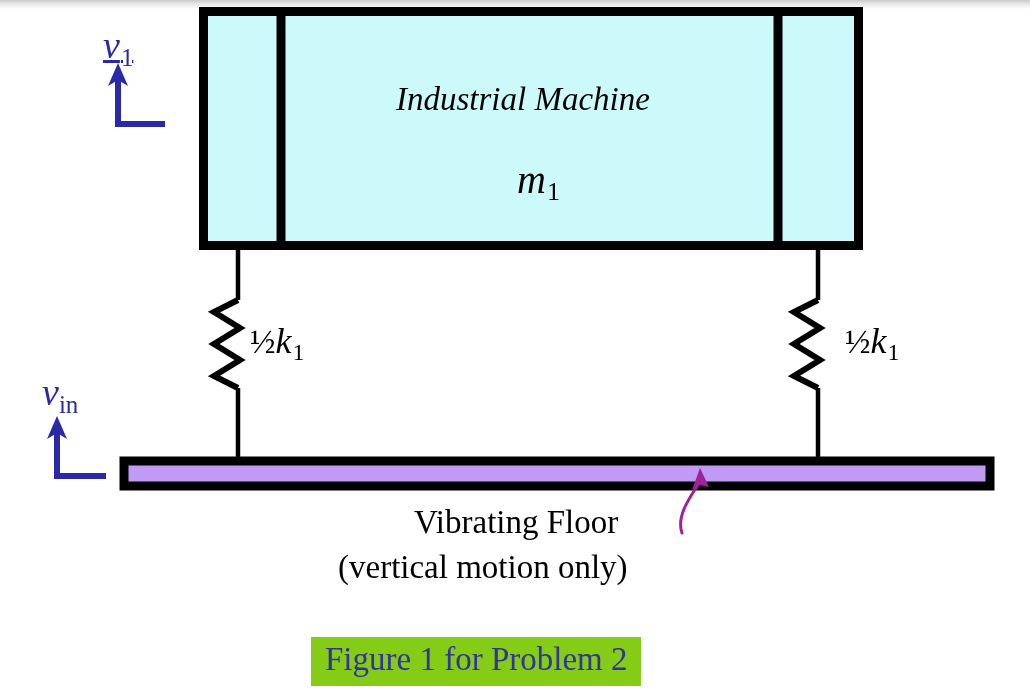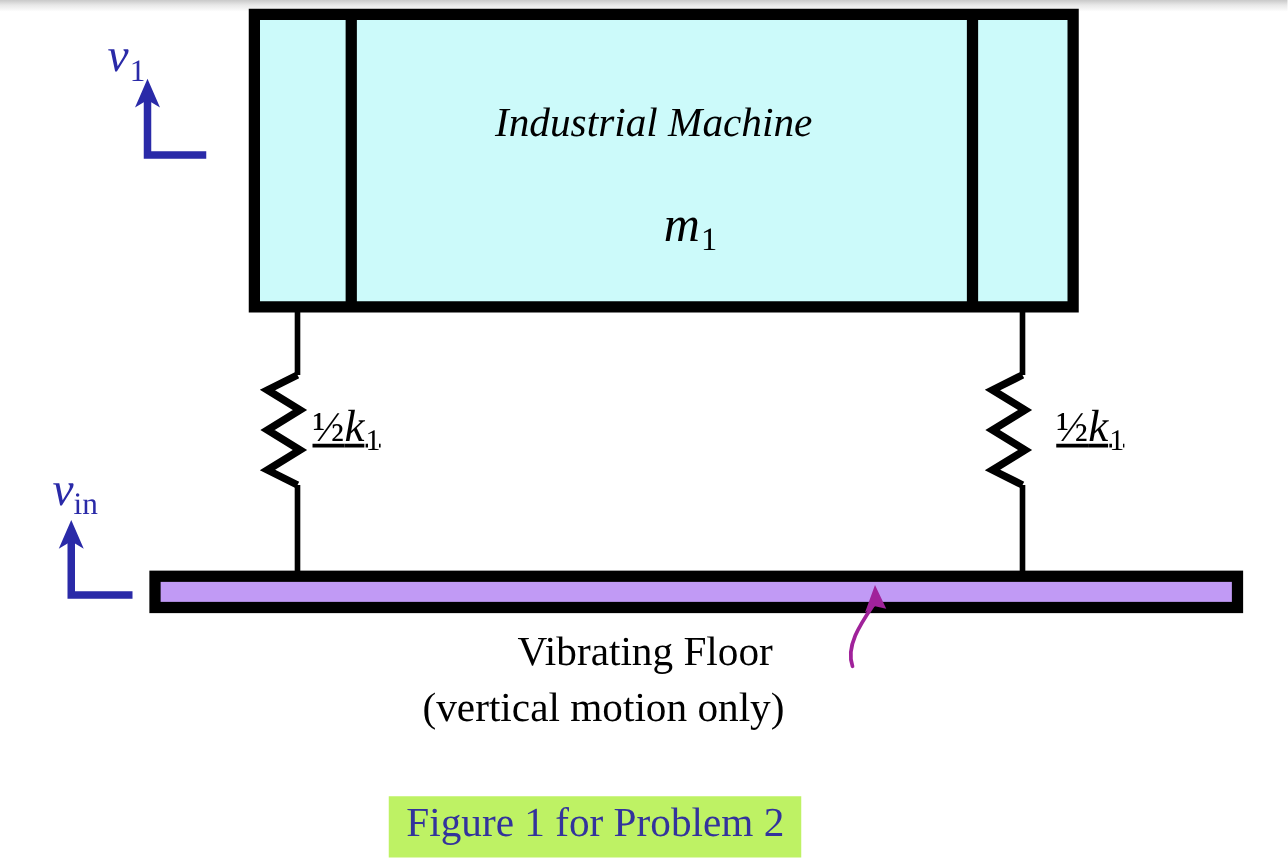--- a/index.html
+++ b/index.html
@@ -43,33 +43,32 @@
     font-style: italic;
   }
   .machine-title {
     font-size: 33px;
     left: 396px;
     top: 83px;
   }
   .machine-mass {
     font-size: 40px;
     font-style: italic;
-    left: 531px;
+    left: 517px;
     top: 160px;
   }
   .machine-mass .sub {
     font-size: 26px;
     font-style: normal;
     vertical-align: -0.28em;
     margin-left: 1px;
   }
   .spring-label {
     font-size: 36px;
     font-style: italic;
-    text-decoration: underline;
   }
   .spring-label .frac {
     font-style: normal;
     font-size: 34px;
   }
   .spring-label .sub {
     font-size: 24px;
     font-style: normal;
     vertical-align: -0.30em;
     margin-left: 1px;
@@ -79,23 +78,24 @@
 
   .vlabel {
     position: absolute;
     color: #2a2aa8;
     font-family: "Liberation Serif", serif;
     font-style: italic;
     white-space: nowrap;
     line-height: 1;
   }
   #v1-label {
-    left: 86px;
+    left: 103px;
     top: 26px;
     font-size: 38px;
+    text-decoration: underline;
   }
   #v1-label .sub {
     font-size: 25px;
     font-style: normal;
     vertical-align: -0.30em;
     margin-left: 1px;
   }
   #vin-label {
     left: 42px;
     top: 373px;
@@ -117,21 +117,21 @@
     line-height: 1;
   }
   #floor-caption-1 { left: 414px; top: 506px; }
   #floor-caption-2 { left: 338px; top: 551px; }
 
   #figure-caption-box {
     position: absolute;
     left: 311px;
     top: 637px;
     padding: 4px 14px 7px 14px;
-    background: #bef264;
+    background: #84cc16;
     text-align: center;
   }
   #figure-caption-text {
     font-size: 33px;
     color: #33339c;
     font-family: "Liberation Serif", serif;
     white-space: nowrap;
     line-height: 1.15;
   }
 </style>

